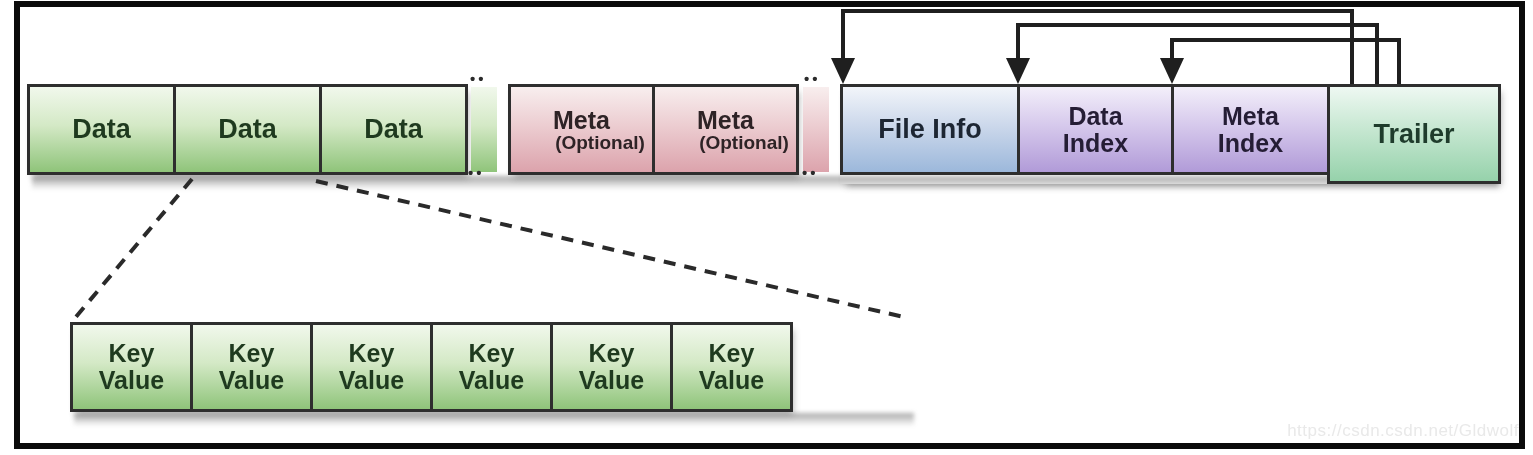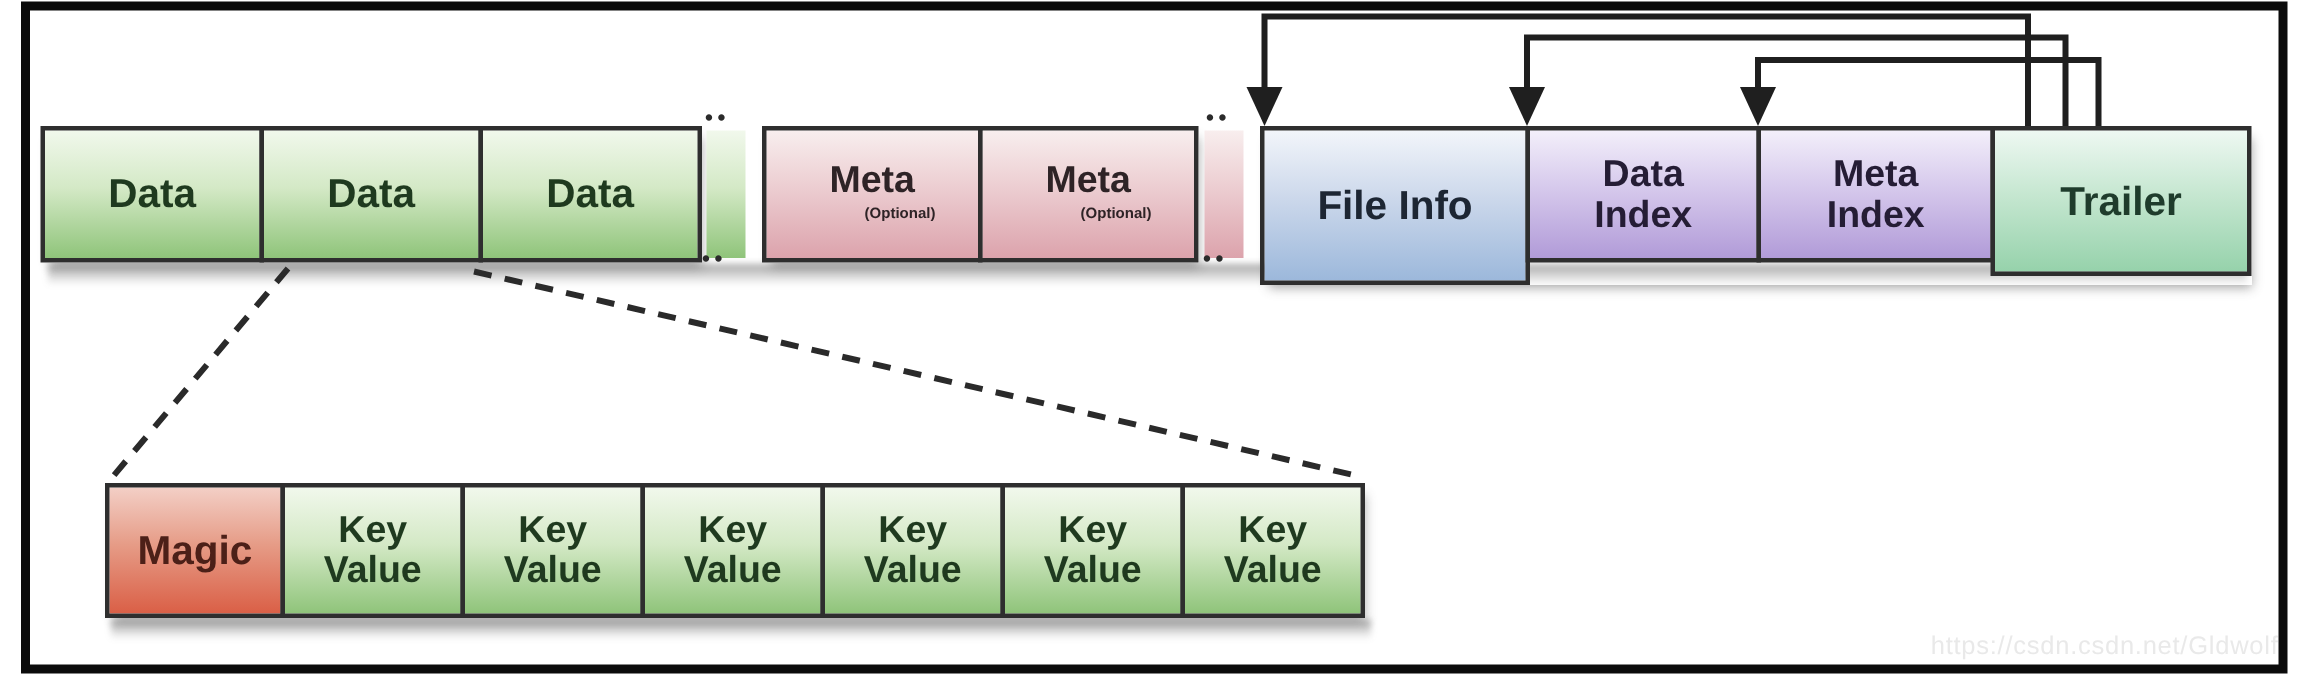--- a/index.html
+++ b/index.html
@@ -42,21 +42,21 @@
 
   .t-green  { color:#1f3a1f; }
   .t-dark   { color:#2e2326; }
   .t-navy   { color:#1d2633; }
   .t-purple { color:#251d35; }
   .t-mint   { color:#1f3c2c; }
   .t-maroon { color:#4c2018; }
 
   .lbl-big   { font-size:27px; line-height:29px; }
   .lbl-2line { font-size:25px; line-height:27px; }
-  .lbl-sub   { font-size:10px; line-height:18px;margin-left:37px; }
+  .lbl-sub   { font-size:19px; line-height:18px;margin-left:37px; }
 
   
   .sliver { position:absolute; z-index:3; }
 
   
   .dots {
     position:absolute; z-index:4; color:#2b2b2b;
     font-size:15px; font-weight:bold; letter-spacing:3px; line-height:10px;
   }
 
@@ -115,40 +115,37 @@
     <span class="lbl-2line t-dark">Meta</span>
     <span class="lbl-sub t-dark">(Optional)</span>
   </div>
 </div>
 
 <div class="sliver g-pink" style="left:803px; top:87px; width:26px; height:85px;"></div>
 <span class="dots" style="left:804px; top:74px;">••</span>
 <span class="dots" style="left:802px; top:168px;">••</span>
 
 <div class="row-group" style="left:840px; top:84px;">
-  <div class="block g-blue" style="width:180px; height:106px;">
+  <div class="block g-blue" style="width:180px; height:91px;">
     <span class="lbl-big t-navy">File Info</span>
   </div>
   <div class="block g-purple" style="width:157px; height:91px;">
     <span class="lbl-2line t-purple">Data</span>
     <span class="lbl-2line t-purple">Index</span>
   </div>
   <div class="block g-purple" style="width:159px; height:91px;">
     <span class="lbl-2line t-purple">Meta</span>
     <span class="lbl-2line t-purple">Index</span>
   </div>
   <div class="block g-mint" style="width:174px; height:100px;">
     <span class="lbl-big t-mint">Trailer</span>
   </div>
 </div>
 
 <div class="row-group" style="left:70px; top:322px;">
-  <div class="block g-red" style="width:120px; height:90px;">
-    <span class="lbl-big t-maroon">Magic</span>
-  </div>
   <div class="block g-green" style="width:123px; height:90px;">
     <span class="lbl-2line t-green">Key</span>
     <span class="lbl-2line t-green">Value</span>
   </div>
   <div class="block g-green" style="width:123px; height:90px;">
     <span class="lbl-2line t-green">Key</span>
     <span class="lbl-2line t-green">Value</span>
   </div>
   <div class="block g-green" style="width:123px; height:90px;">
     <span class="lbl-2line t-green">Key</span>

